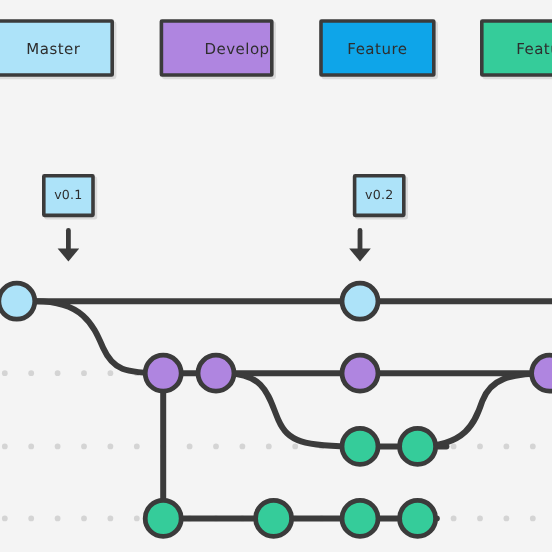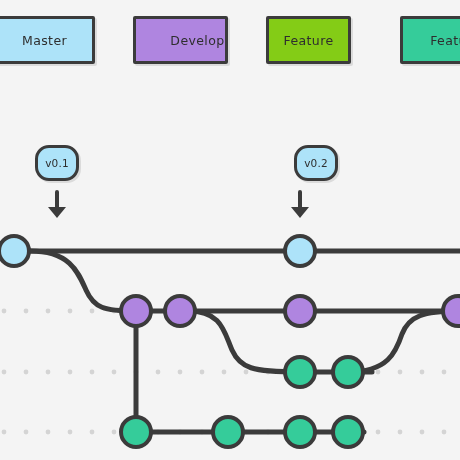--- a/index.html
+++ b/index.html
@@ -49,21 +49,21 @@
     font-family: "DejaVu Sans", sans-serif;
   }
 
   
   .tag {
     position: absolute;
     width: 44px;
     height: 36px;
     box-sizing: border-box;
     border: 3px solid #3b3b3b;
-    border-radius: 14px;
+    border-radius: 2px;
     display: flex;
     align-items: center;
     justify-content: center;
     box-shadow: 2px 2px 0 rgba(0,0,0,0.10);
   }
   .tag-label {
     font-size: 10.5px;
     color: #2e2e2e;
     letter-spacing: 0.2px;
   }
@@ -88,21 +88,21 @@
 
 <div id="root">
 
   <div class="legend">
       <div class="legend-item" style="left: -6px; width: 101px; background: rgb(173, 227, 249); border-color: rgb(59, 59, 59);">
         <span class="legend-label">Master</span>
       </div>
       <div class="legend-item" style="left: 133px; width: 95px; background: rgb(175, 133, 224); border-color: rgb(59, 59, 59); padding-left: 34px;">
         <span class="legend-label">Develop</span>
       </div>
-      <div class="legend-item" style="left: 266px; width: 85px; background: #84cc16; border-color: rgb(59, 59, 59);">
+      <div class="legend-item" style="left: 266px; width: 97px; background: #0ea5e9; border-color: rgb(59, 59, 59);">
         <span class="legend-label">Feature</span>
       </div>
       <div class="legend-item" style="left: 400px; width: 97px; background: rgb(53, 204, 154); border-color: rgb(59, 59, 59);">
         <span class="legend-label">Featu</span>
       </div>
     </div>
 
   <div id="tags-layer">
       <div class="tag" style="left: 35px; top: 145px; background: rgb(173, 227, 249); border-color: rgb(59, 59, 59);">
         <span class="tag-label">v0.1</span>

